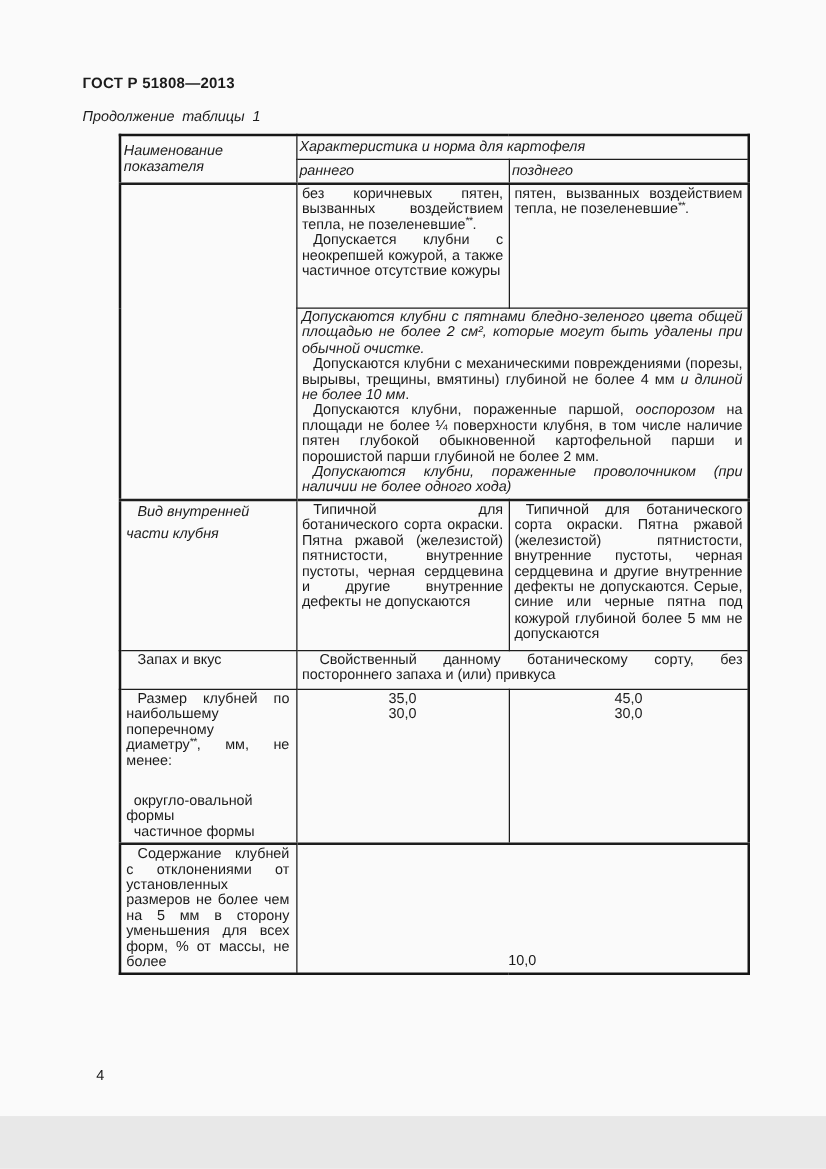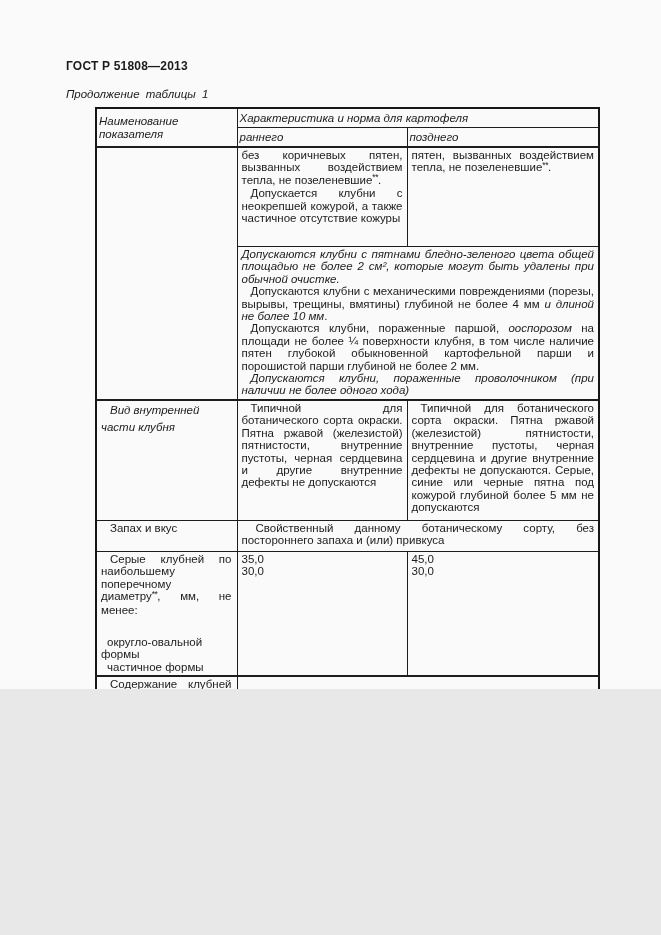--- a/index.html
+++ b/index.html
@@ -1,17 +1,17 @@
 <!DOCTYPE html>
 <html><head>
 <meta charset="utf-8">
 <style>
   html,body { margin:0; padding:0; background:#e8e8e8; }
   .page {
-    position:relative; width:661px; height:689px; margin:0 auto;
+    position:relative; width:661px; height:893px; margin:0 auto;
     background:#fafafa; color:#1b1b1b;
     font-family:"Liberation Sans", sans-serif;
     overflow:hidden;
   }
   .doc-number {
     position:absolute; left:66px; top:59px;
     font-size:12px; font-weight:bold; letter-spacing:0.2px;
   }
   .caption {
     position:absolute; left:66px; top:88px;
@@ -38,21 +38,21 @@
   p { margin:0; }
   .just { text-align:justify; }
   .ind  { text-indent:9px; }
   .ind2 { text-indent:14px; }
   .it   { font-style:italic; }
   .c1   { padding:1px 5px 2px 4px; }
   .vid  { line-height:17.5px; }
   sup.fn { font-size:8.5px; vertical-align:baseline; position:relative; top:-3.5px; letter-spacing:-0.5px; }
   .sub  { text-indent:6px; max-width:112px; }
   .sub-first { margin-top:20px; }
-  .nums { }
+  .nums { text-align:center; }
   .nums div { line-height:12.4px; }
   .val-bottom { vertical-align:bottom; text-align:center; padding-bottom:3px; }
 </style>
 </head>
 <body>
 
 <div class="page">
 
   <div class="doc-number">ГОСТ Р 51808—2013</div>
   <div class="caption">Продолжение таблицы 1</div>
@@ -108,21 +108,21 @@
         <td class="c1" style="height:27px;">
           <p class="ind">Запах и вкус</p>
         </td>
         <td colspan="2">
           <p class="just ind2">Свойственный данному ботаническому сорту, без постороннего запаха и (или) привкуса</p>
         </td>
       </tr>
 
       <tr>
         <td class="c1 bb2" style="height:100px;">
-          <p class="just ind"><span>Серые клубней по наибольшему поперечному диаметру</span><sup class="fn">**</sup><span>, мм, не менее:</span></p>
+          <p class="just ind"><span>Размер клубней по наибольшему поперечному диаметру</span><sup class="fn">**</sup><span>, мм, не менее:</span></p>
           <p class="sub sub-first">округло-овальной формы</p>
           <p class="sub">частичное формы</p>
         </td>
         <td class="nums bb2">
           <div>35,0</div>
           <div>30,0</div>
         </td>
         <td class="nums bb2">
           <div>45,0</div>
           <div>30,0</div>

